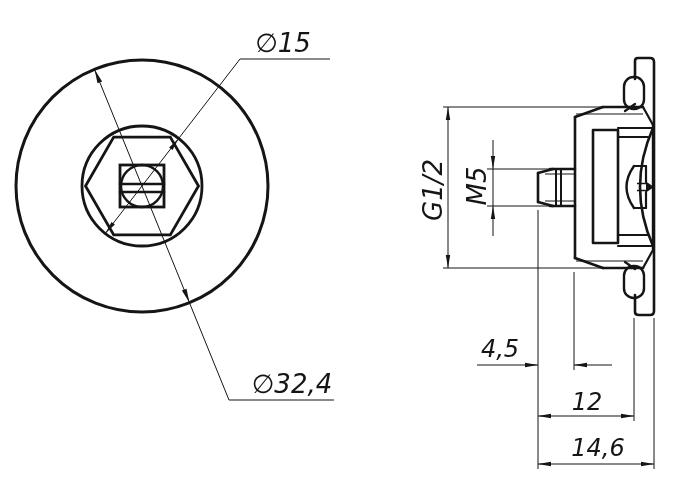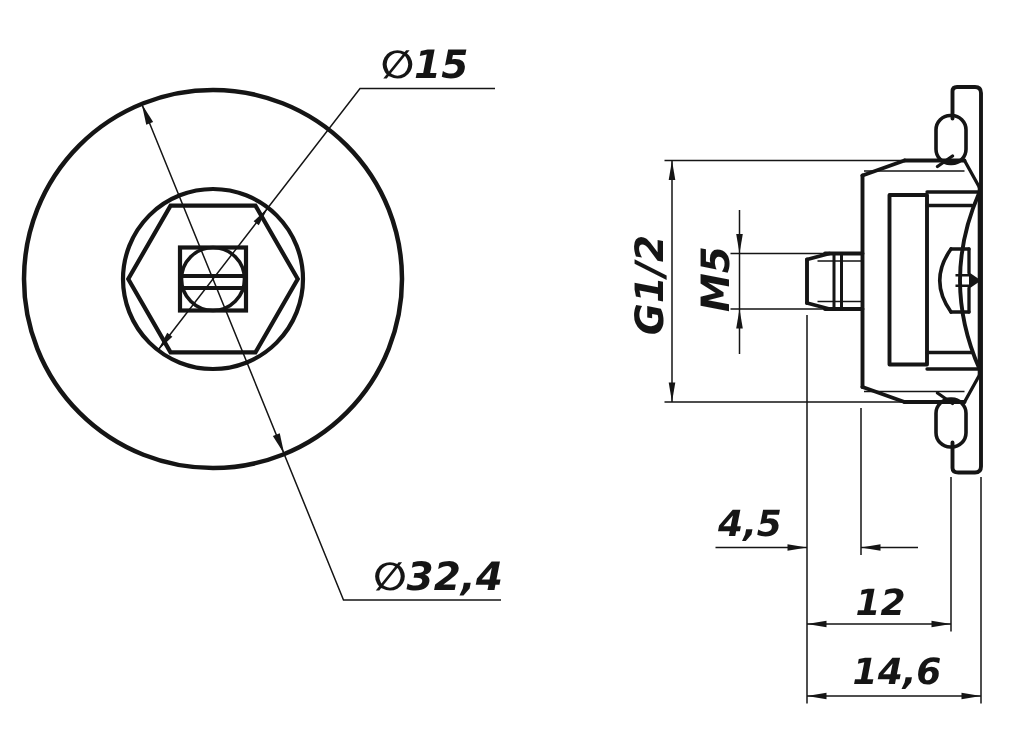--- a/index.html
+++ b/index.html
@@ -1,16 +1,16 @@
 <!DOCTYPE html>
 <html><head>
 <meta charset="utf-8">
 <style>
   html,body{margin:0;padding:0;background:#ffffff;}
-  .stage{width:684px;height:487px;position:relative;background:#ffffff;overflow:hidden;font-weight:bold;}
+  .stage{width:684px;height:487px;position:relative;background:#ffffff;overflow:hidden;}
   svg{display:block;}
   .dim-text{
     font-family:"DejaVu Sans",sans-serif;
     font-style:italic;
     fill:#151515;
   }
   .t-big{font-size:26px;}
   .t-med{font-size:26px;}
   .t-sm{font-size:24px;}
   .thick{stroke:#151515;stroke-width:2.8;fill:none;stroke-linecap:round;}

